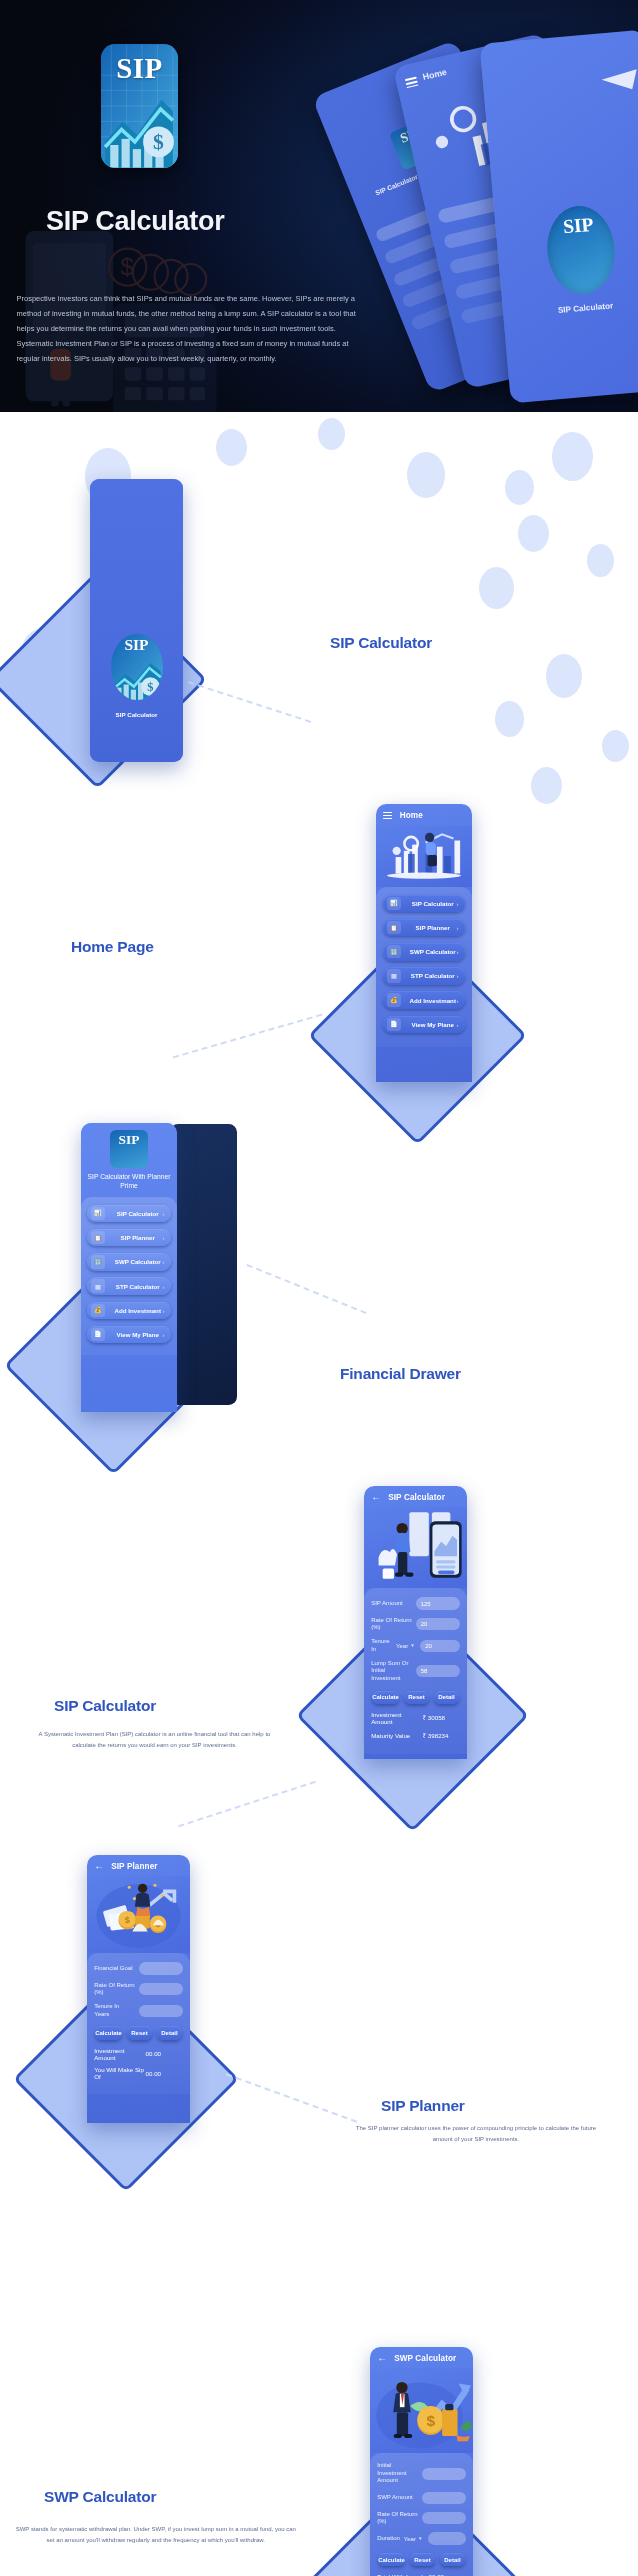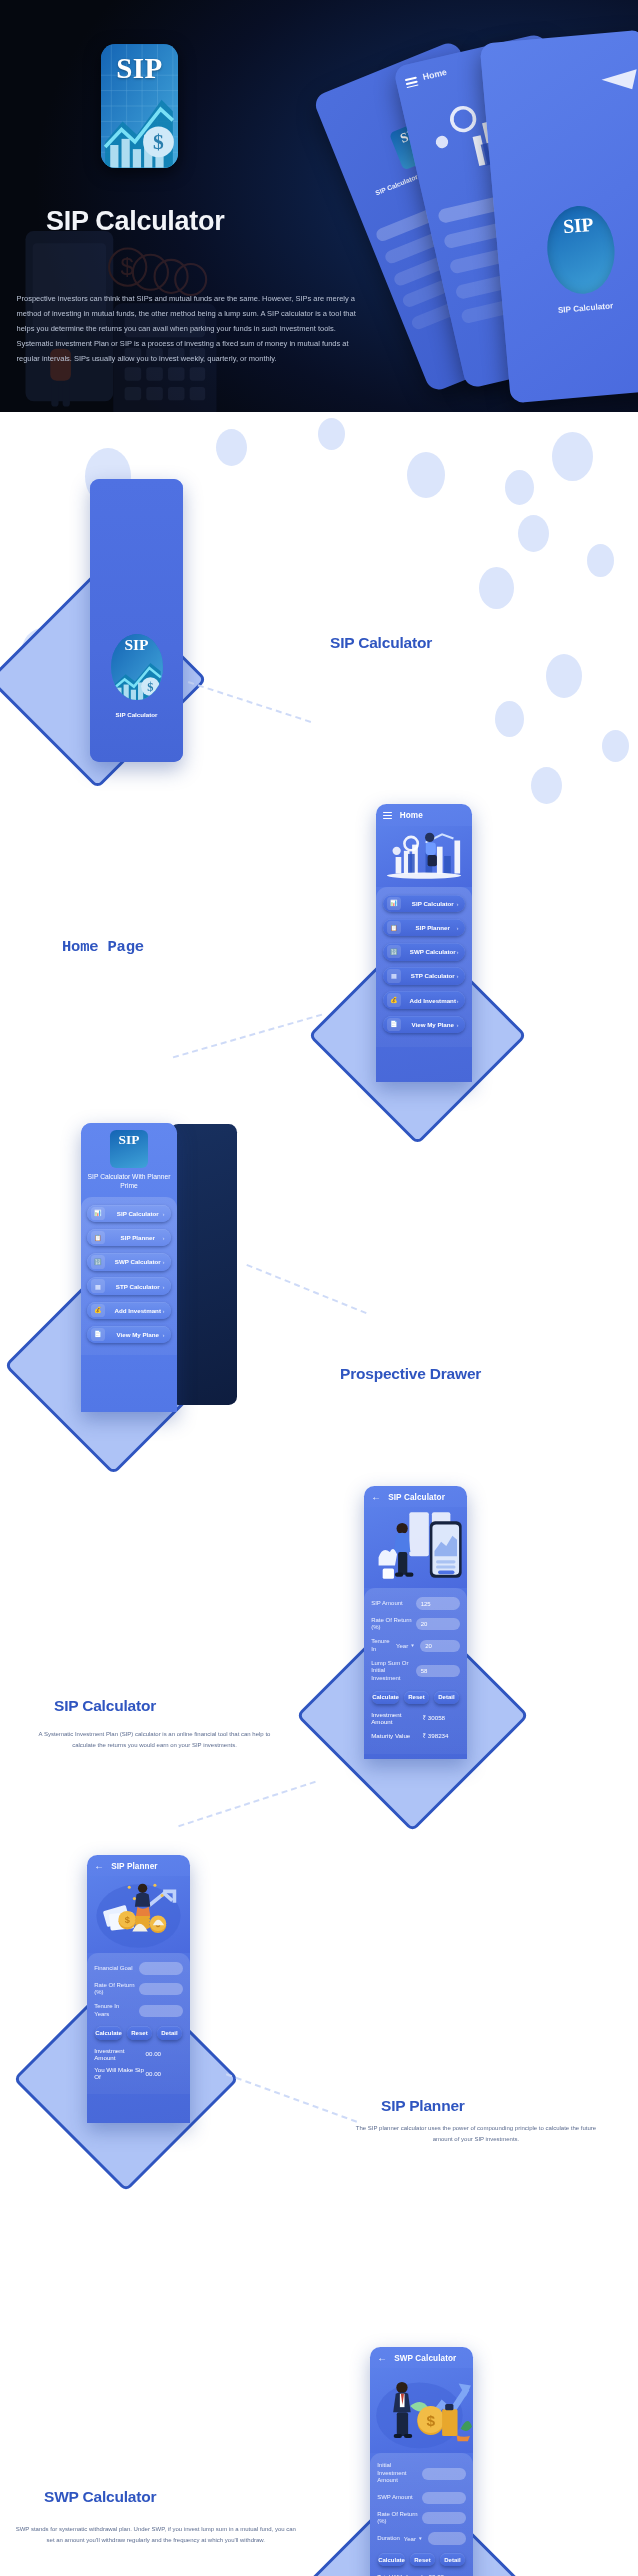--- a/index.html
+++ b/index.html
@@ -410,21 +410,21 @@
         <span class="m-lbl">Add Investmant</span>
         <span class="m-chev">›</span>
       </div>
       <div class="menu-pill">
         <span class="m-ico">📄</span>
         <span class="m-lbl">View My Plane</span>
         <span class="m-chev">›</span>
       </div>
     </div>
   </div>
-  <div class="section-title" style="left:62px; top:526px;font-family:Liberation Mono, monospace;">Home Page</div>
+  <div class="section-title" style="left:71px; top:526px;">Home Page</div>
 
   <div class="dash" style="left:170px; top:623px; width:155px; transform:rotate(-16deg);"></div>
 
   <div class="diamond" style="left:36px; top:876px; width:155px; height:155px;"></div>
   <div class="device tall" style="left:81px; top:711px; width:96px; height:289px;">
     <div style="position:absolute;inset:0;background:linear-gradient(180deg,#6287ef,#5277e6)"></div>
     <div class="drawer-head" style="position:relative">
       <div class="d-logo">
         <span>SIP</span>
       </div>
@@ -458,21 +458,21 @@
       </div>
       <div class="menu-pill" style="background:linear-gradient(180deg,#6a8eed,#577de8)">
         <span class="m-ico">📄</span>
         <span class="m-lbl">View My Plane</span>
         <span class="m-chev">›</span>
       </div>
     </div>
   </div>
 
   <div style="position:absolute;z-index:2;left:170px;top:712px;width:67px;height:281px;border-radius:8.2px;background:linear-gradient(160deg,#18305f,#0e1d3f)"></div>
-  <div class="section-title" style="left:340px; top:953px;">Prospective Drawer</div>
+  <div class="section-title" style="left:340px; top:953px;">Financial Drawer</div>
 
   <div class="dash" style="left:242px; top:876px; width:129px; transform:rotate(22deg);"></div>
 
   <div class="diamond" style="left:330px; top:1221px; width:165px; height:165px;"></div>
   <div class="device tall" style="left:364px; top:1074px; width:103px; height:273px;">
     <div class="appbar">
       <div class="back">←</div>
       <div class="title">SIP Calculator</div>
     </div>
     <div class="hero-art" style="height:81px">

